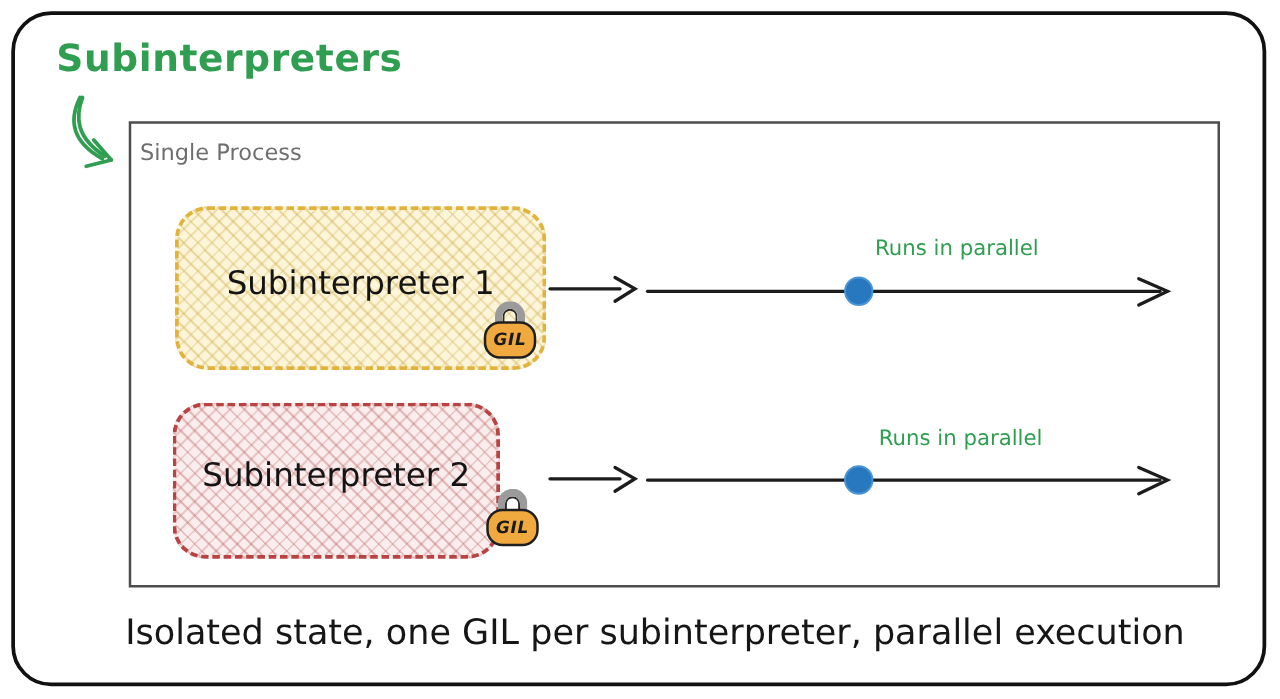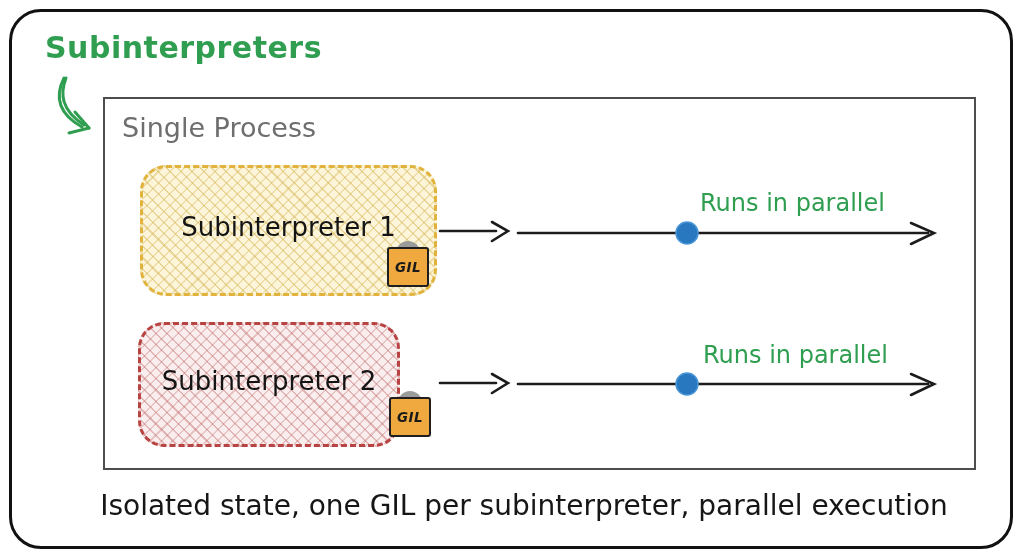--- a/index.html
+++ b/index.html
@@ -34,22 +34,22 @@
   }
   .process-box {
     position: absolute;
     left: 103px; top: 97px;
     width: 873px; height: 373px;
     border: 2.5px solid #4d4d4d;
     background: transparent;
   }
   .process-label {
     position: absolute;
-    left: 17px; top: 13px;
-    font-size: 27px;
+    left: 7px; top: 13px;
+    font-size: 18px;
     font-weight: 500;
     color: #6e6e6e;
     white-space: nowrap;
   }
   .sub-box {
     position: absolute;
     border-radius: 26px;
     display: flex;
     align-items: center;
     justify-content: center;
@@ -92,45 +92,45 @@
     transform: translateX(-50%);
     width: 24px; height: 22px;
     border: 6px solid #9b9b9b;
     border-bottom: none;
     border-radius: 12px 12px 0 0;
     box-shadow: 0 0 0 1.5px #2a2a2a inset;
   }
   .gil-body {
     position: absolute;
     left: 0; bottom: 0;
-    width: 42px; height: 40px;
+    width: 42px; height: 30px;
     background: #efa93e;
     border: 2.5px solid #1f1f1f;
-    border-radius: 3px;
+    border-radius: 13px;
     display: flex;
     align-items: center;
     justify-content: center;
     font-size: 13.5px;
     font-style: italic;
     font-weight: 600;
     color: #1a1a1a;
     letter-spacing: 0.5px;
   }
   .task-label {
     position: absolute;
     font-size: 27px;
     font-weight: 600;
     white-space: nowrap;
     letter-spacing: 1px;
   }
   .task-a { left: 541px; top: 189px; color: #e08c1f; }
   .task-b { left: 541px; top: 341px; color: #c03d3d; }
   .note-label {
     position: absolute;
-    font-size: 24px;
+    font-size: 17px;
     font-weight: 500;
     color: #2f9e50;
     white-space: nowrap;
   }
   .note-1 { left: 700px; top: 189px; }
   .note-2 { left: 703px; top: 341px; }
   .caption {
     position: absolute;
     left: 0; top: 489px;
     width: 1024px;

